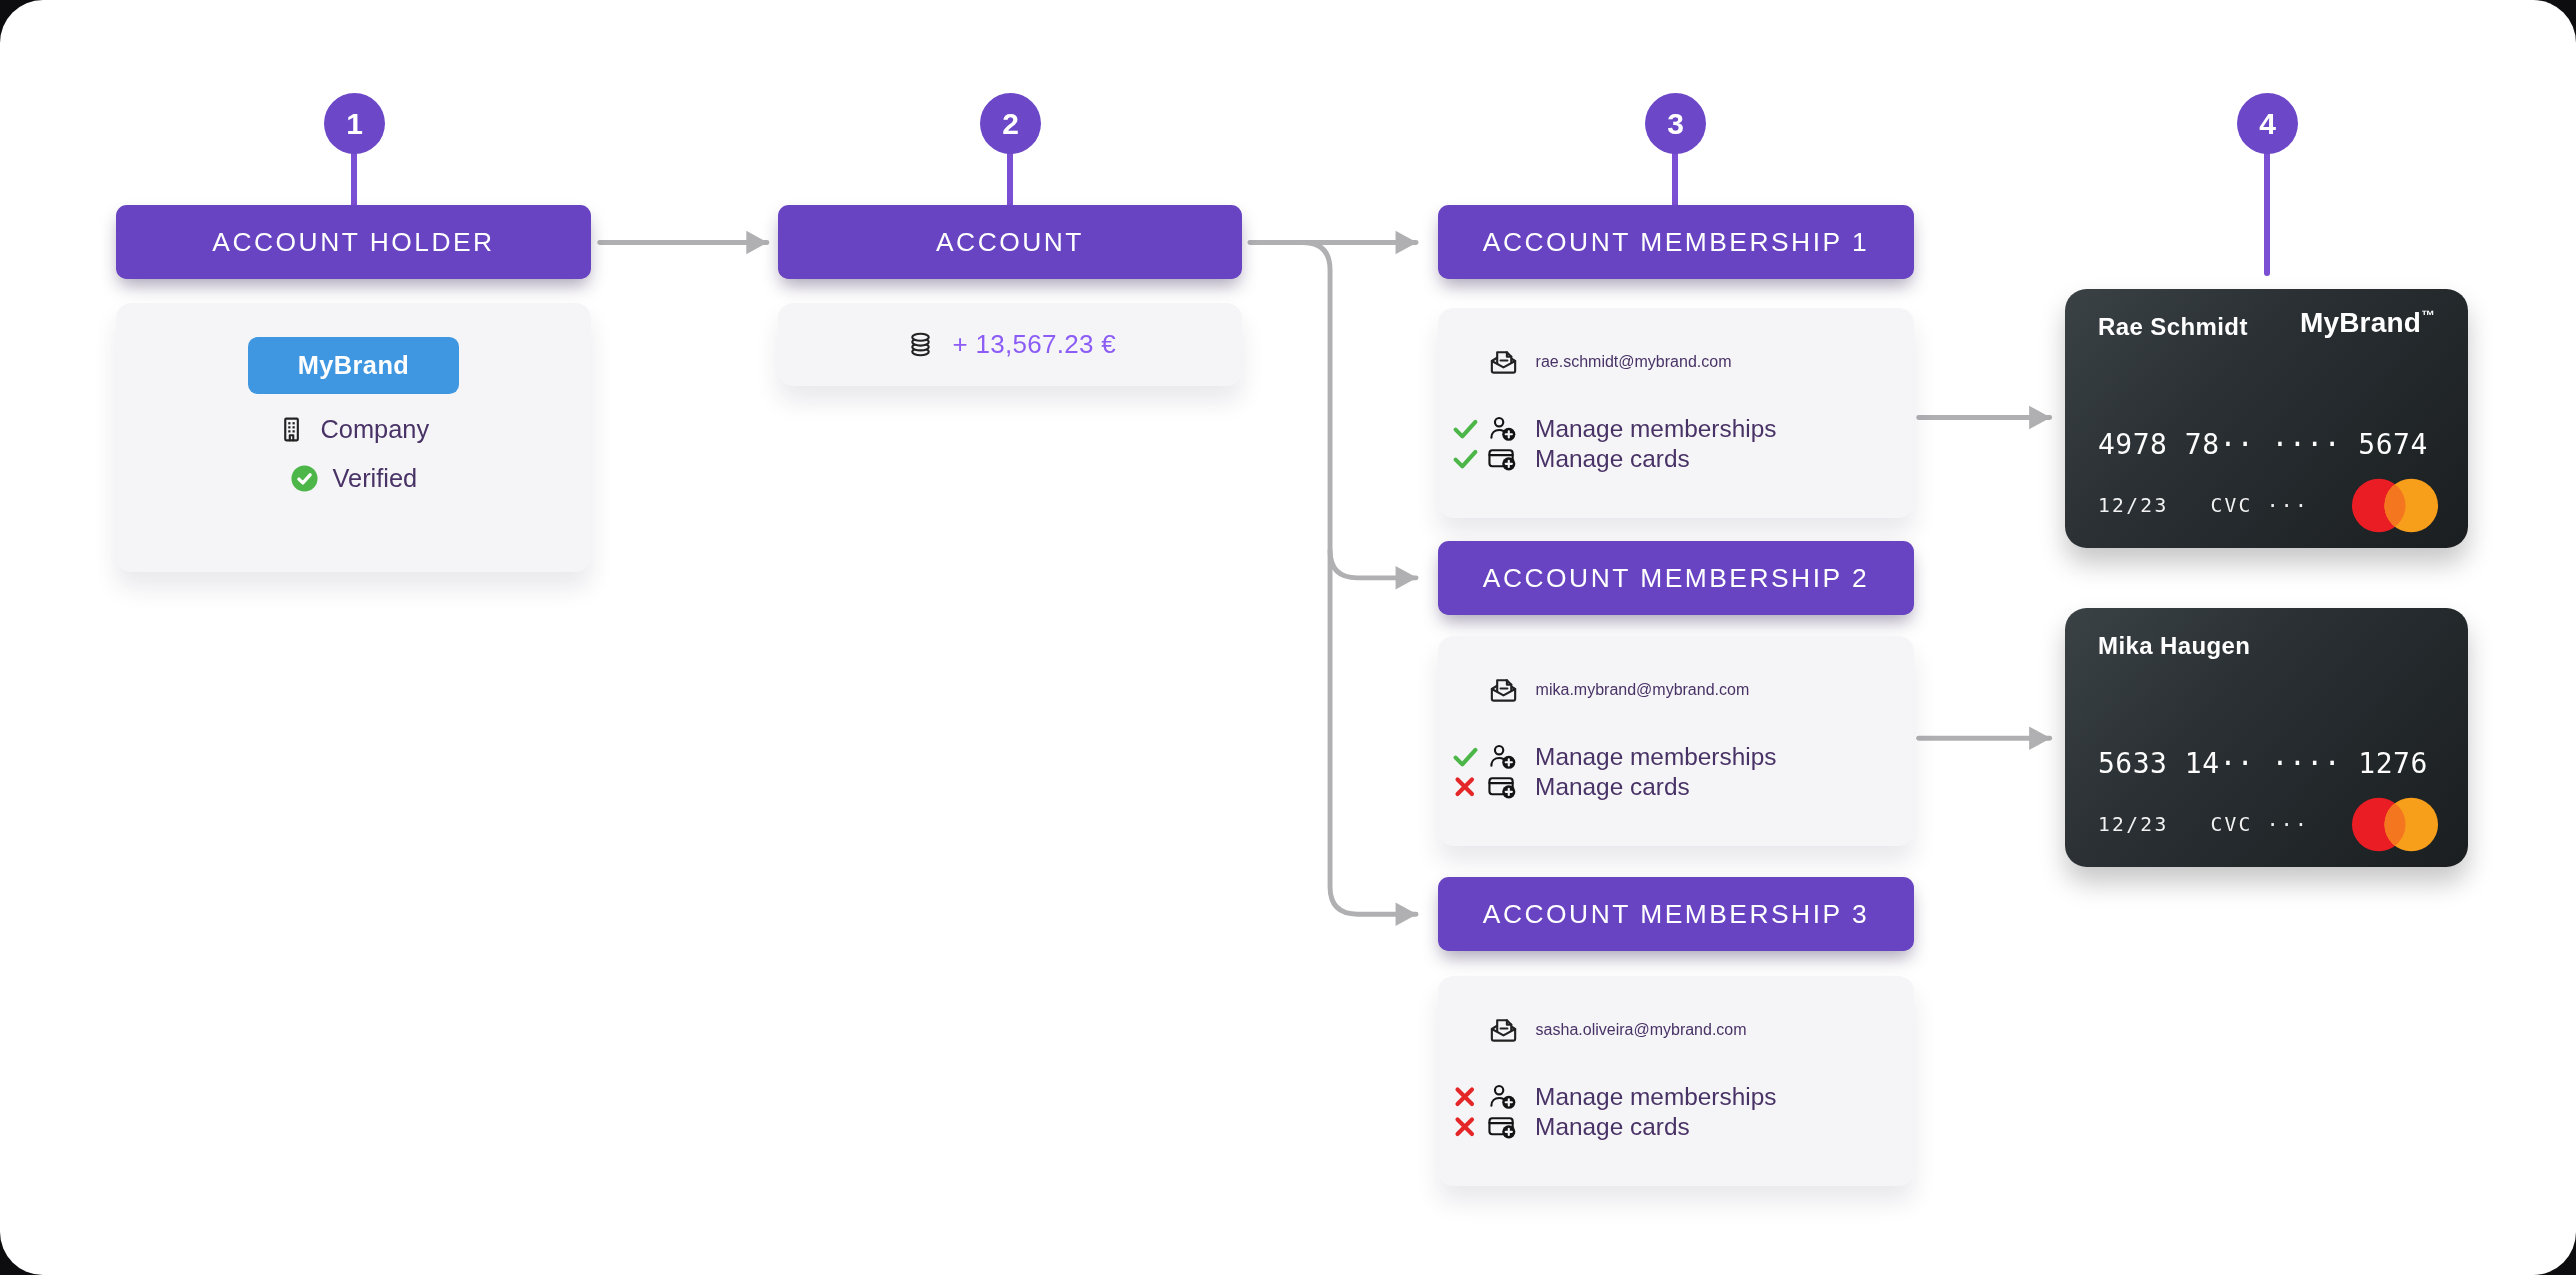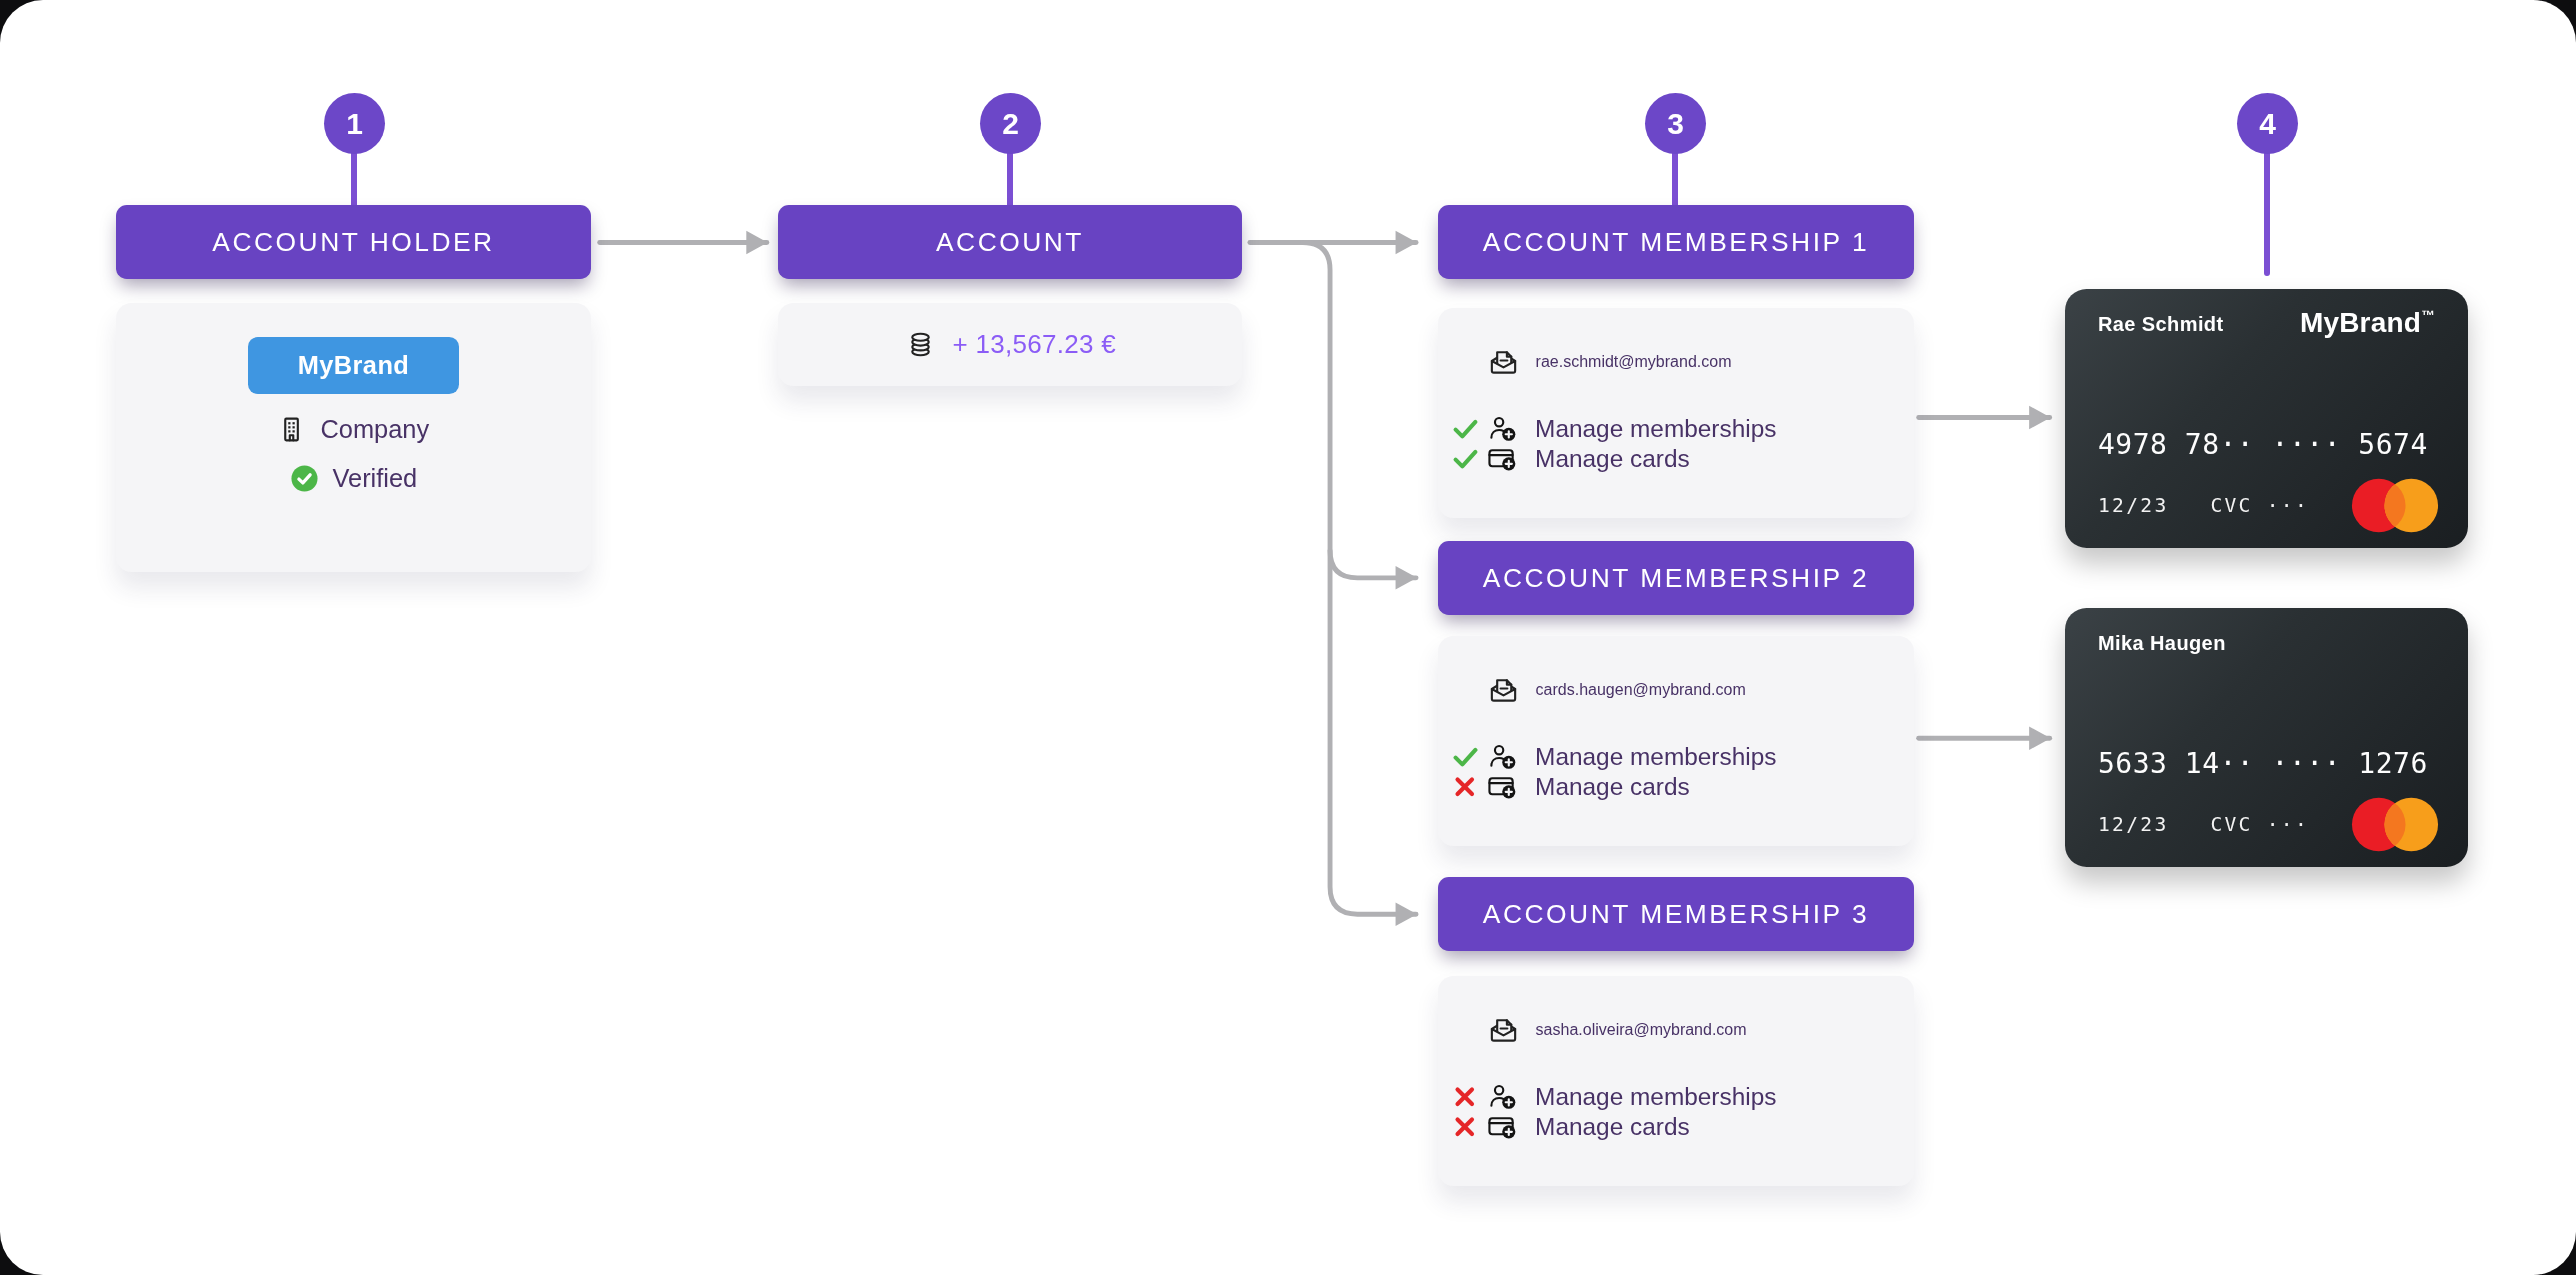--- a/index.html
+++ b/index.html
@@ -90,21 +90,21 @@
   
   .bank-card{
     position:absolute;left:2065px;width:403px;height:259px;border-radius:21.5px;
     background:linear-gradient(132deg,#3b4246 0%,#2a3033 38%,#1a1e21 100%);
     box-shadow:0 15.6px 25.4px rgba(0,0,0,.22);
     color:#fff;
   }
   #card-1{top:289px;}
   #card-2{top:608px;}
   .card-holder{
-    position:absolute;top:23.5px;left:33px;font-size:20px;font-weight:700;letter-spacing:0.4px;
+    position:absolute;top:23.5px;left:33px;font-size:24px;font-weight:700;letter-spacing:0.4px;
   }
   .card-brand{
     position:absolute;top:17.6px;right:33px;font-size:28px;font-weight:700;letter-spacing:0.2px;
   }
   .card-brand sup{font-size:13.7px;vertical-align:top;line-height:1;position:relative;top:2px;}
   .card-number{
     position:absolute;top:139px;left:33px;right:33px;
     font-family:"DejaVu Sans Mono", monospace;font-size:28px;letter-spacing:0.5px;
     white-space:nowrap;color:#fdfdfd;
   }
@@ -244,21 +244,21 @@
   <div class="col-header" id="h-m2">ACCOUNT MEMBERSHIP 2</div>
   <div class="body-card" id="b-m2">
     <div class="m-email">
       <svg width="33" height="33" viewBox="0 0 34 34" fill="none" stroke="#222222" stroke-width="2.2" stroke-linecap="round" stroke-linejoin="round">
         <path d="M5 16.5 L17 9 L29 16.5"></path>
         <path d="M10.5 21 V7.5 H20.5 L25 12 V21" fill="#f5f5f7"></path>
         <path d="M20.5 7.5 V12 H25"></path>
         <path d="M14 16 H21"></path>
         <path d="M5 16.5 L17 23 L29 16.5 V26.5 a2 2 0 0 1 -2 2 H7 a2 2 0 0 1 -2 -2 Z" fill="#f5f5f7"></path>
       </svg>
-      <span>cards.haugen@mybrand.com</span>
+      <span>mika.mybrand@mybrand.com</span>
     </div>
     <div class="perm-row row-0">
       <span class="perm-status allowed">
         <svg class="icon-check" width="27" height="25.4" viewBox="0 0 30 26">
             <path d="M4 14 L11.5 21.5 L26 5.5" fill="none" stroke="#4CB648" stroke-width="4.6" stroke-linecap="round" stroke-linejoin="round"></path>
           </svg>
 
       </span>
       <span class="perm-icon">
         <svg width="29" height="29" viewBox="0 0 30 30" fill="none" stroke="#141414" stroke-width="2.2" stroke-linecap="round">

